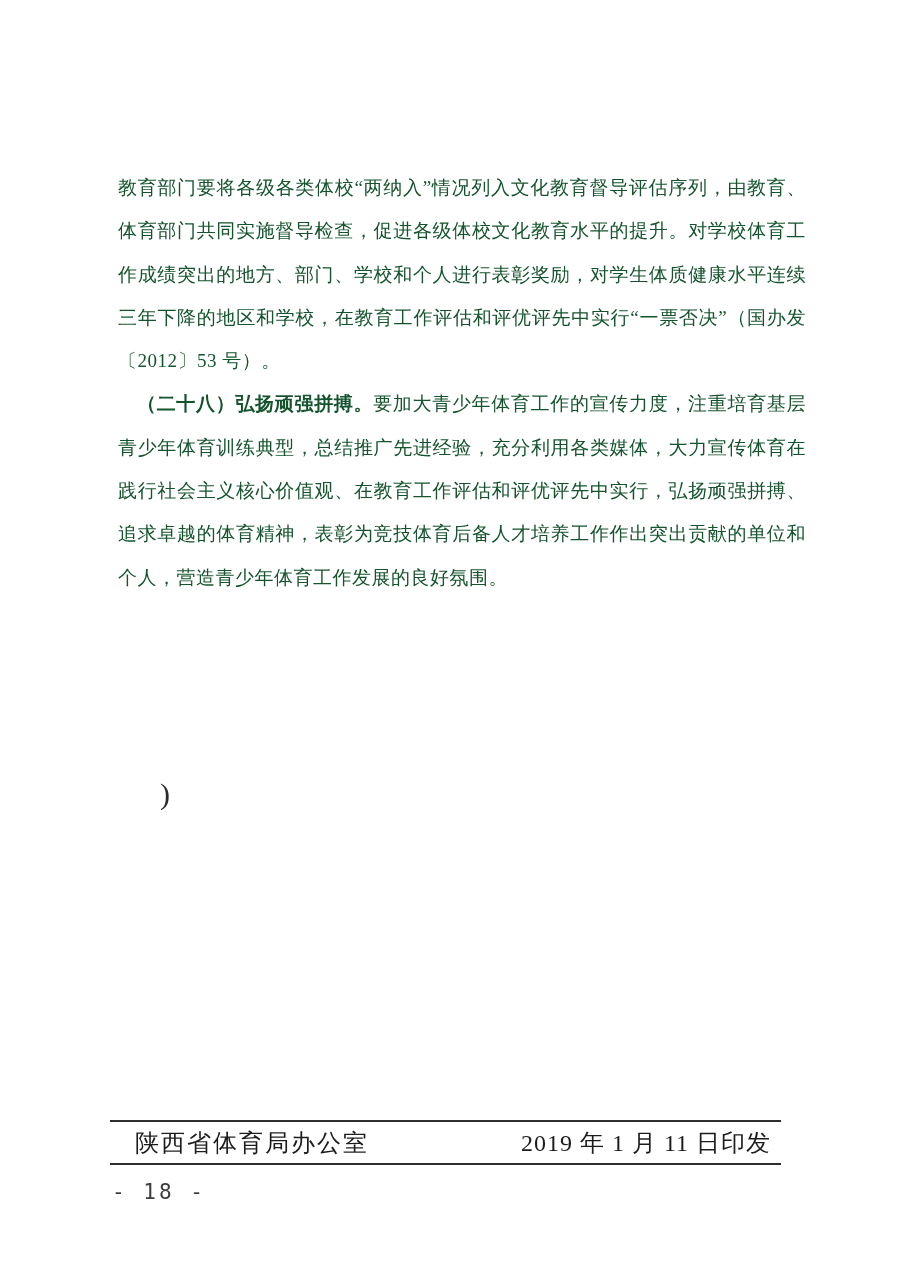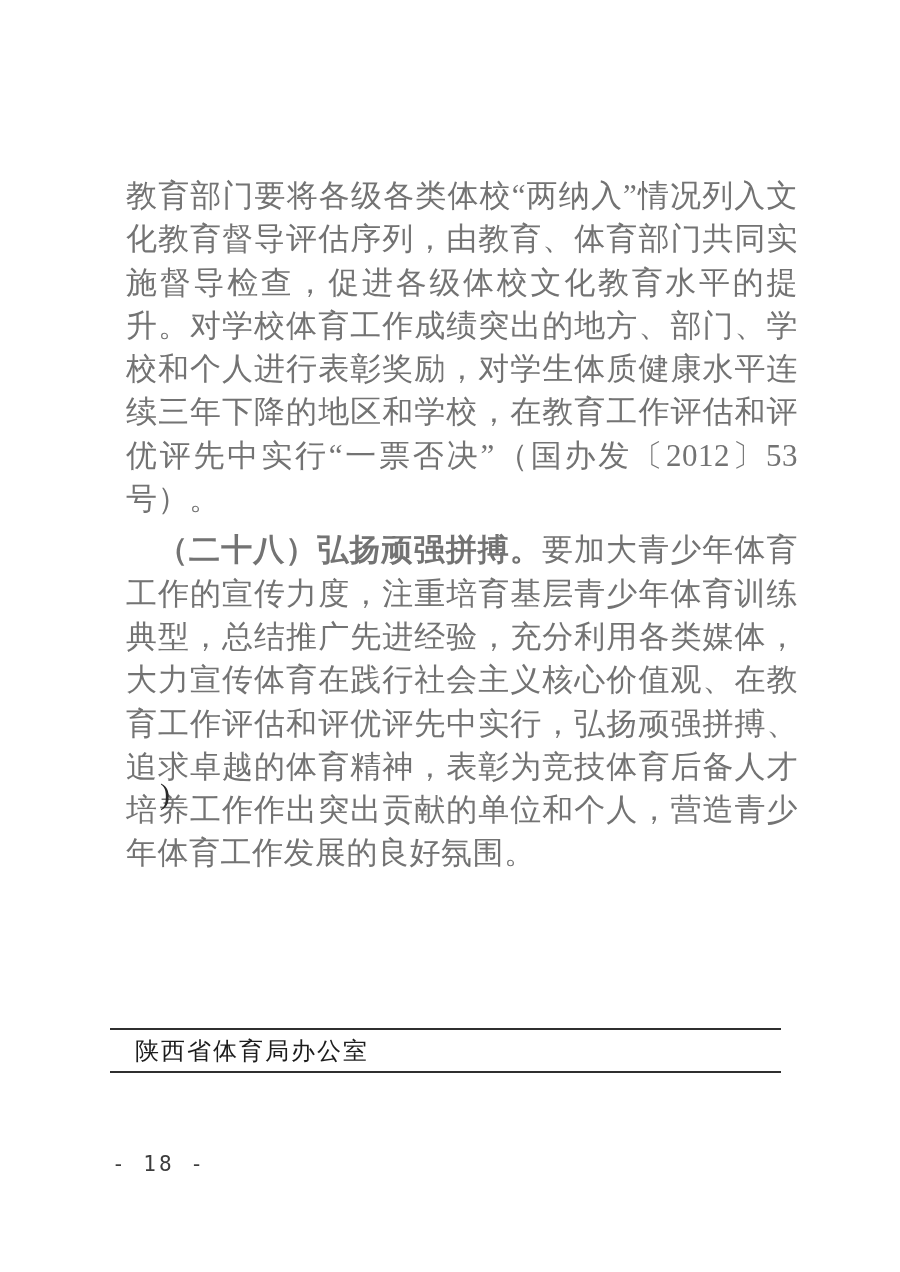--- a/index.html
+++ b/index.html
@@ -15,47 +15,47 @@
     font-family: "Liberation Serif", "DejaVu Serif", serif;
     color: #1c1c1c;
   }
   .doc-body {
     position: absolute;
     left: 118px;
     top: 166px;
     width: 688px;
   }
   .para {
-    margin: 8px;
-    font-size: 31px;
+    margin: 0;
+    font-size: 19px;
     line-height: 43.3px;
     text-align: justify;
     text-justify: inter-character;
     letter-spacing: 0.5px;
-    color: #737373;
+    color: #14532d;
   }
   .para.indented {
     text-indent: 1em;
   }
   .run-bold {
     font-weight: bold;
   }
   .stray-paren {
     position: absolute;
     left: 160px;
     top: 777px;
     font-size: 30px;
     line-height: 34px;
     color: #2a2a2a;
     font-family: "Liberation Serif", "DejaVu Serif", serif;
   }
   .footer-block {
     position: absolute;
     left: 110px;
-    top: 1028px;
+    top: 1120px;
     width: 671px;
     border-top: 2px solid #2f2f2f;
     border-bottom: 2px solid #2f2f2f;
     height: 41px;
     display: flex;
     justify-content: space-between;
     align-items: center;
     box-sizing: content-box;
   }
   .footer-issuer {
@@ -68,34 +68,35 @@
   .footer-date {
     font-size: 24px;
     letter-spacing: 1px;
     padding-right: 10px;
     color: #1c1c1c;
     white-space: nowrap;
   }
   .page-number {
     position: absolute;
     left: 112px;
-    top: 1152px;
+    top: 1180px;
     font-size: 21px;
     letter-spacing: 3px;
     color: #3d3d3d;
     font-family: "DejaVu Sans Mono", "Liberation Mono", monospace;
   }
 </style>
 </head>
 <body>
 
 <div class="doc-body">
   <p class="para"><span>教育部门要将各级各类体校“两纳入”情况列入文化教育督导评估序列，由教育、体育部门共同实施督导检查，促进各级体校文化教育水平的提升。对学校体育工作成绩突出的地方、部门、学校和个人进行表彰奖励，对学生体质健康水平连续三年下降的地区和学校，在教育工作评估和评优评先中实行“一票否决”（国办发〔2012〕53 号）。</span></p>
   <p class="para indented"><span class="run-bold">（二十八）弘扬顽强拼搏。</span><span>要加大青少年体育工作的宣传力度，注重培育基层青少年体育训练典型，总结推广先进经验，充分利用各类媒体，大力宣传体育在践行社会主义核心价值观、在教育工作评估和评优评先中实行，弘扬顽强拼搏、追求卓越的体育精神，表彰为竞技体育后备人才培养工作作出突出贡献的单位和个人，营造青少年体育工作发展的良好氛围。</span></p>
 </div>
 
 <div class="stray-paren">)</div>
 
 <div class="footer-block">
   <span class="footer-issuer">陕西省体育局办公室</span>
+  <span class="footer-date">2019 年 1 月 11 日印发</span>
 </div>
 
 <div class="page-number">- 18 -</div>
 
 </body></html>

